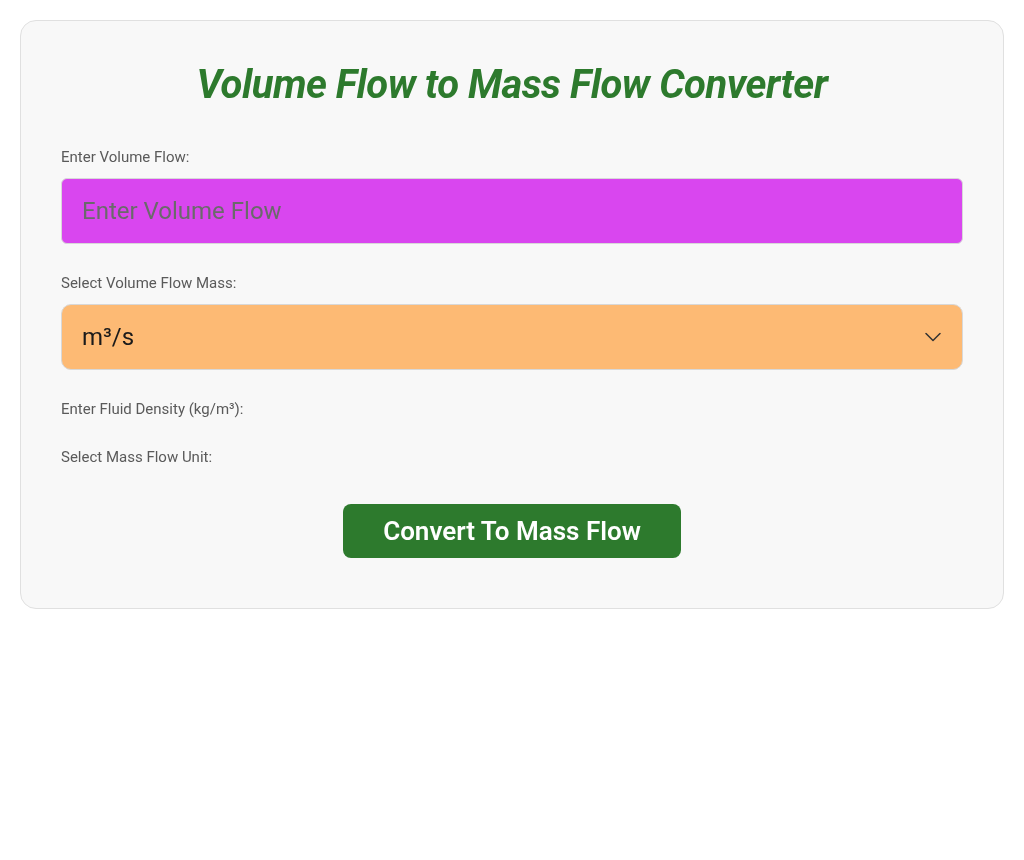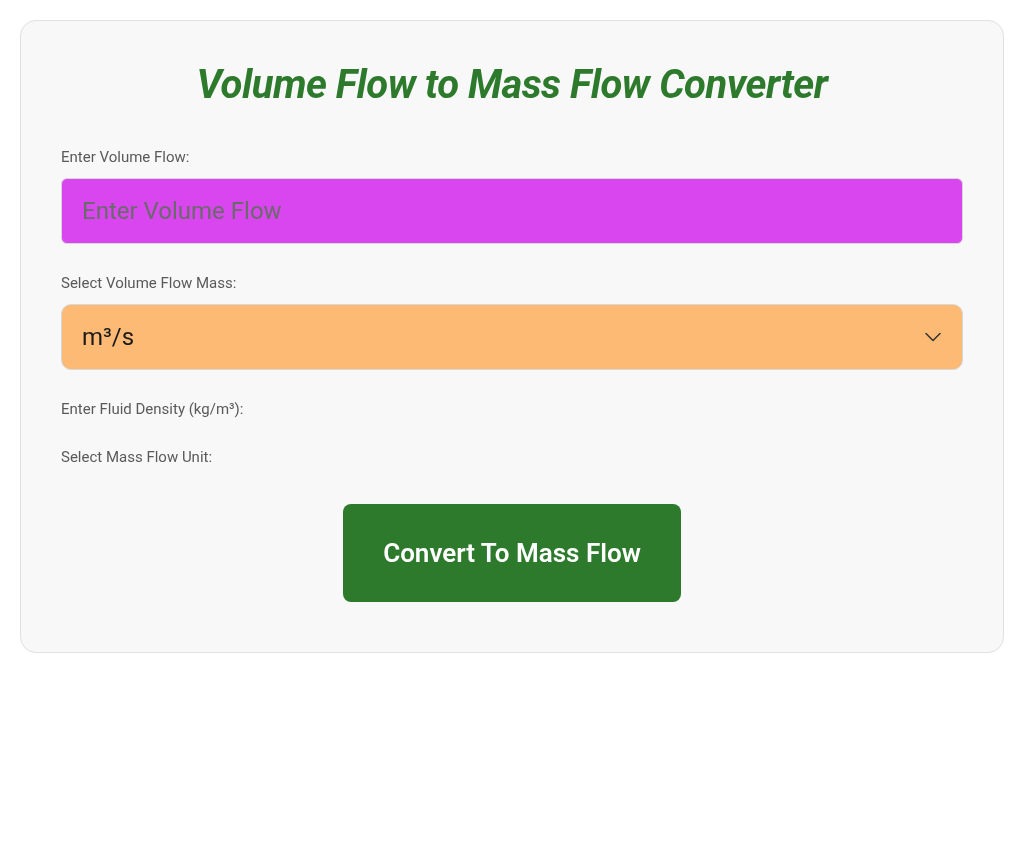--- a/index.html
+++ b/index.html
@@ -79,21 +79,21 @@
     }
     .button-row {
       text-align: center;
       margin-top: 38px;
     }
     .convert-button {
       background: #2d7a2d;
       color: #ffffff;
       font-size: 26px;
       font-weight: 600;
-      padding: 34px 40px;
+      padding: 12px 40px;
       border: none;
       border-radius: 8px;
       cursor: pointer;
       font-family: inherit;
     }
   </style>
 </head>
 <body>
 
 <div class="card">

